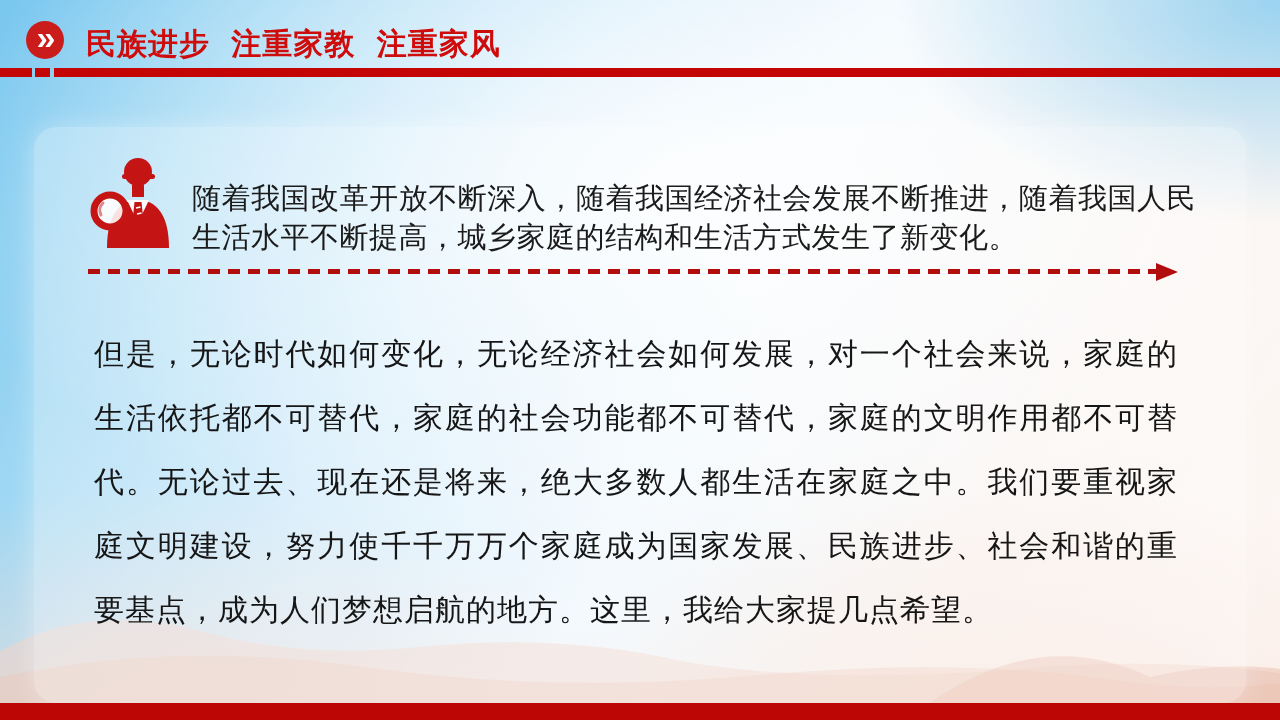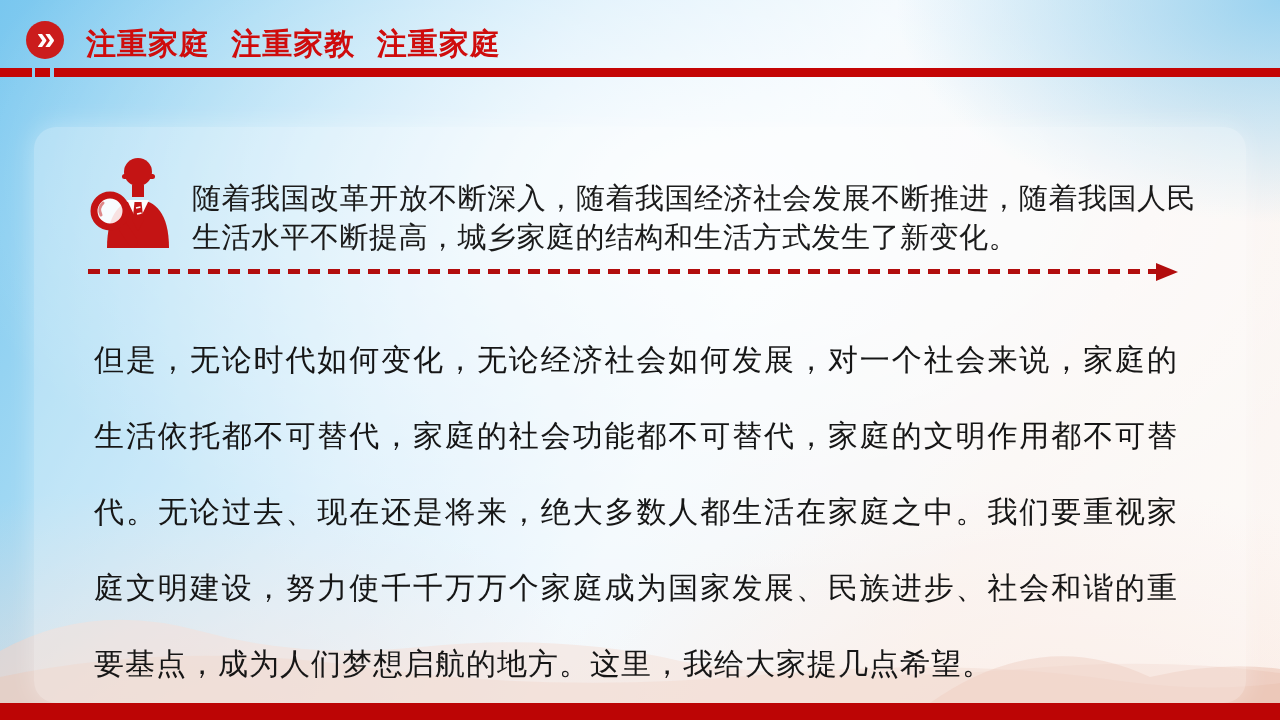--- a/index.html
+++ b/index.html
@@ -55,21 +55,21 @@
   }
   .arrowhead{
     position:absolute;left:1156px;top:263px;width:0;height:0;
     border-top:9px solid rgba(0,0,0,0);border-bottom:9px solid rgba(0,0,0,0);
     border-left:22px solid #b20d0d;
   }
   
   .body-text{
     position:absolute;left:94px;top:322px;width:1084px;z-index:4;margin:0;
     font-family:"Liberation Serif","DejaVu Serif",serif;
-    font-size:30px;line-height:76px;color:#161616;
+    font-size:30px;line-height:64px;color:#161616;
     text-align:justify;word-break:break-all;letter-spacing:1px;
   }
   
   .bottom-bar{position:absolute;left:0;top:703px;width:1280px;height:17px;background:#bc0505;z-index:5;}
 </style>
 </head>
 <body>
 
 <div class="slide">
 
@@ -77,21 +77,21 @@
     <path d="M0,78 Q90,28 200,58 Q300,86 420,74 Q560,60 680,88 Q820,112 1020,96 Q1160,84 1280,100 L1280,130 L0,130 Z" fill="#f1d4c8" opacity="0.55"></path>
     <path d="M0,104 Q180,66 380,96 Q560,120 760,102 Q960,84 1120,108 Q1210,120 1280,110 L1280,130 L0,130 Z" fill="#ecc5b4" opacity="0.4"></path>
     <path d="M930,130 Q1040,52 1150,104 Q1220,88 1280,96 L1280,130 Z" fill="#e6b9a6" opacity="0.45"></path>
   </svg>
 
   <div class="card"></div>
 
   <div class="badge">
     <span class="chev">»</span>
   </div>
-  <h1 class="title">注重家庭 注重家教 注重家庭</h1>
+  <h1 class="title">民族进步 注重家教 注重家风</h1>
   <div class="rule-seg rule-a"></div>
   <div class="rule-seg rule-b"></div>
   <div class="rule-seg rule-c"></div>
 
   <svg class="intro-icon" viewBox="0 0 84 100">
     <circle cx="52" cy="21" r="14" fill="#c41414"></circle>
     <rect x="36" y="23" width="33" height="5" rx="2.5" fill="#c41414"></rect>
     <rect x="46" y="34" width="12" height="12" fill="#c41414"></rect>
     <path d="M21,97 C21,62 35,49 52,49 C69,49 83,62 83,97 Z" fill="#c41414"></path>
     <polygon points="41,49 63,49 52,72" fill="#fdfdfd"></polygon>

